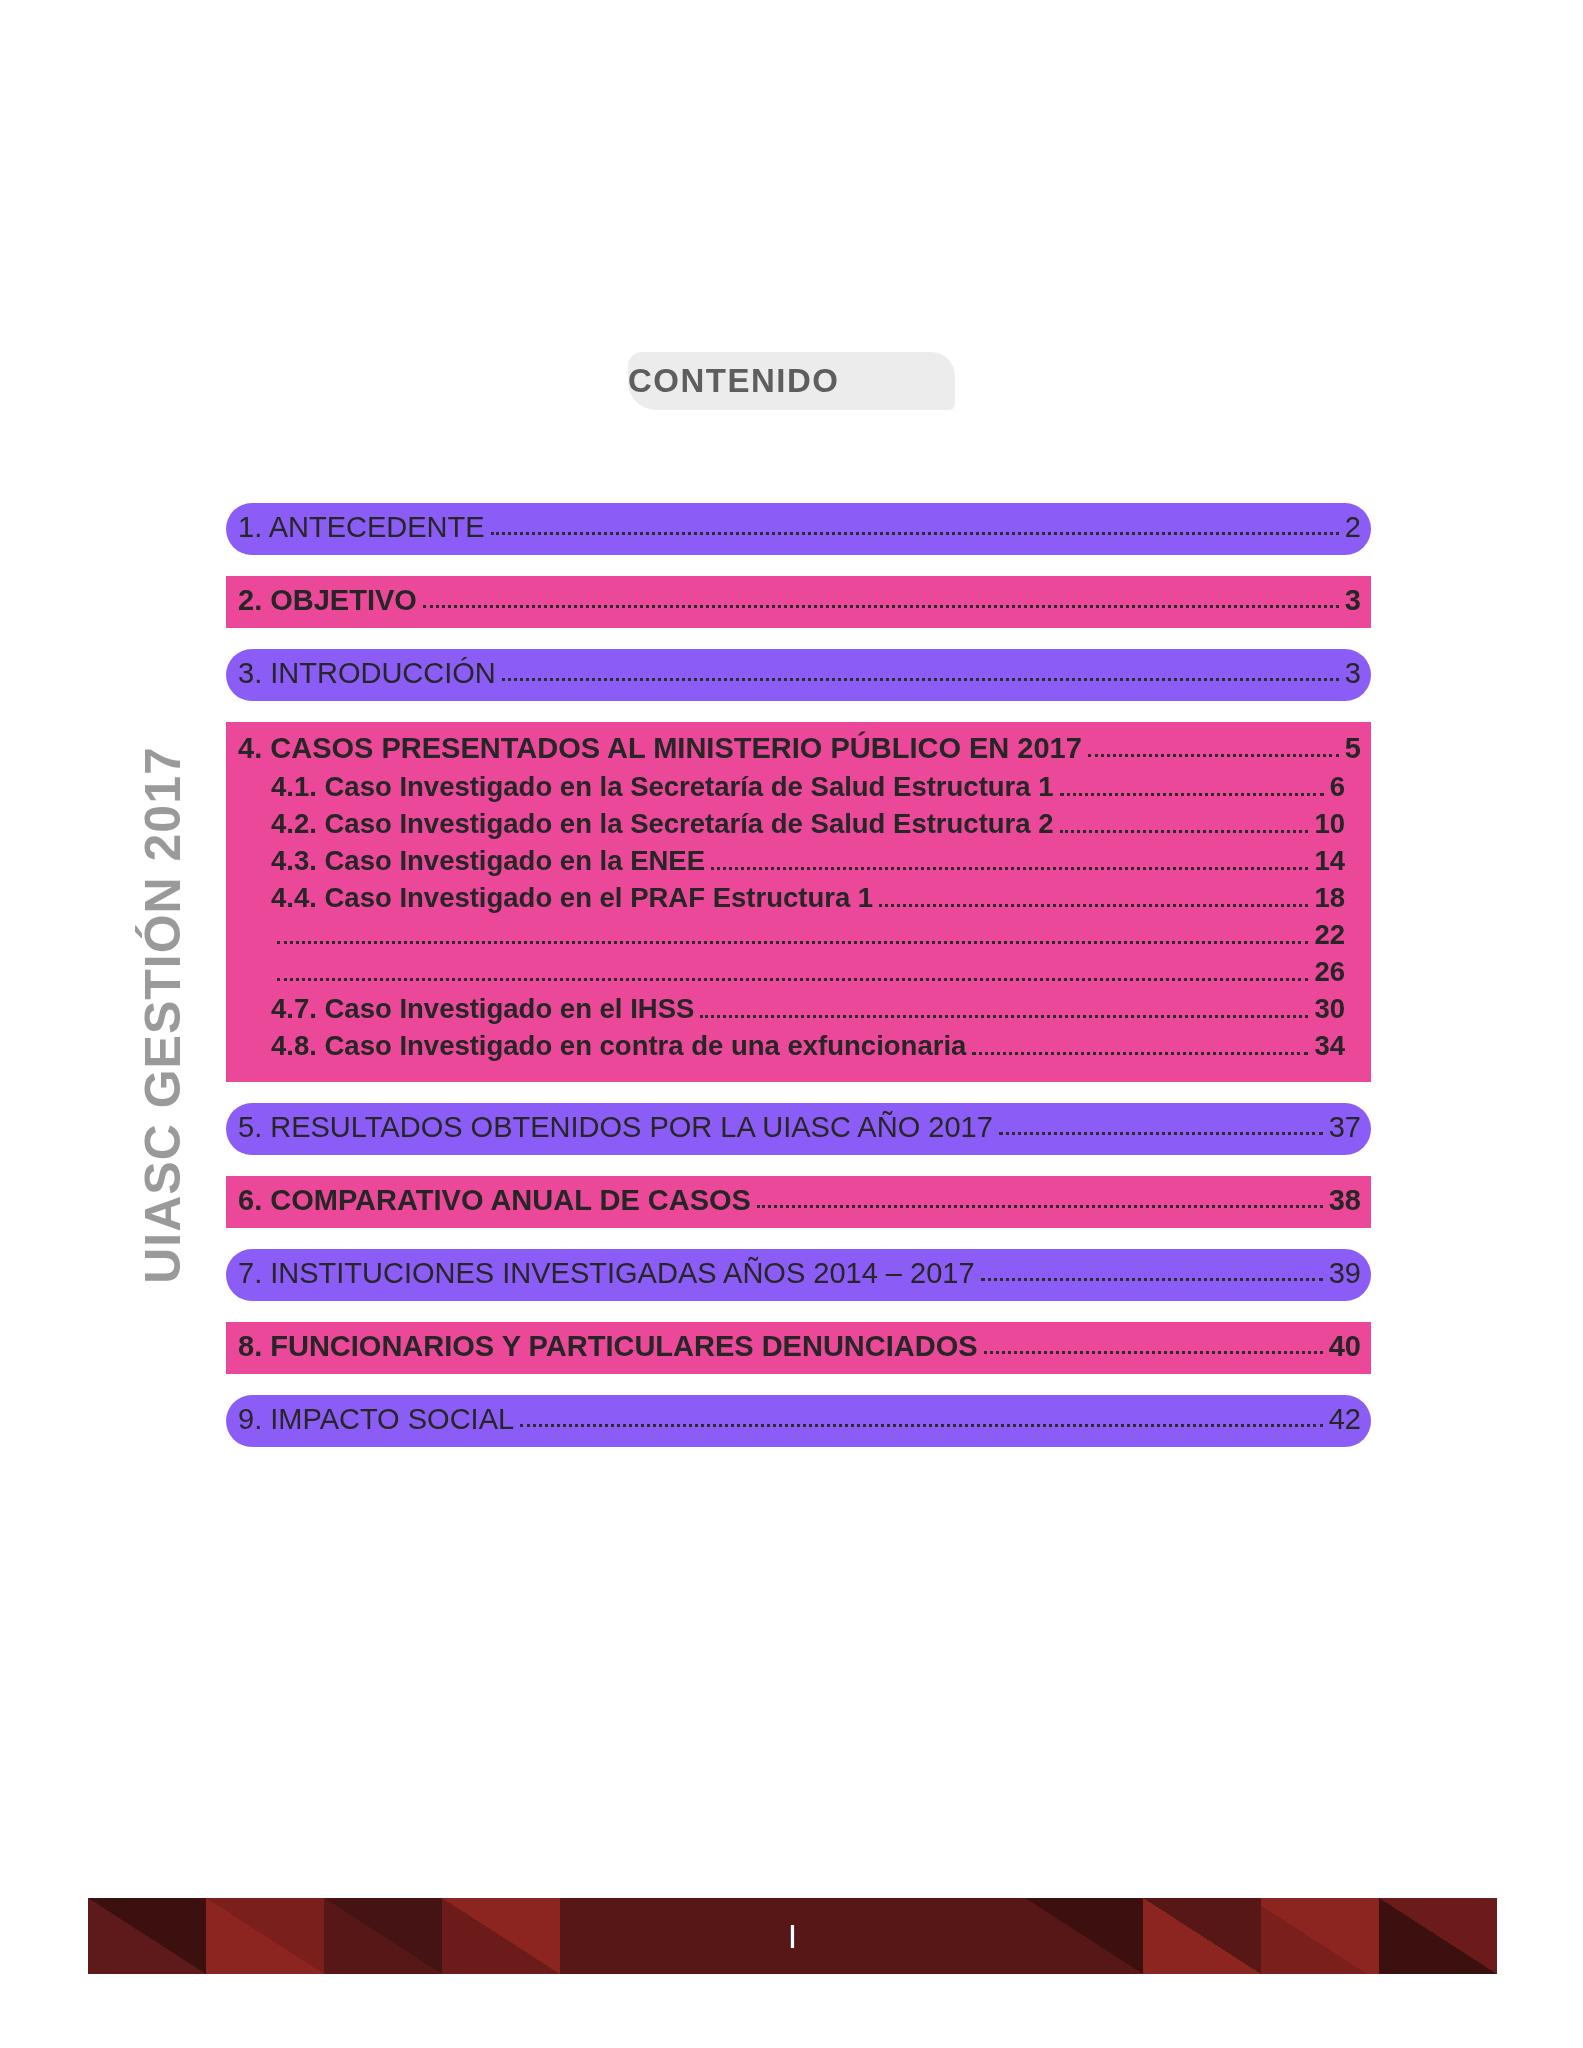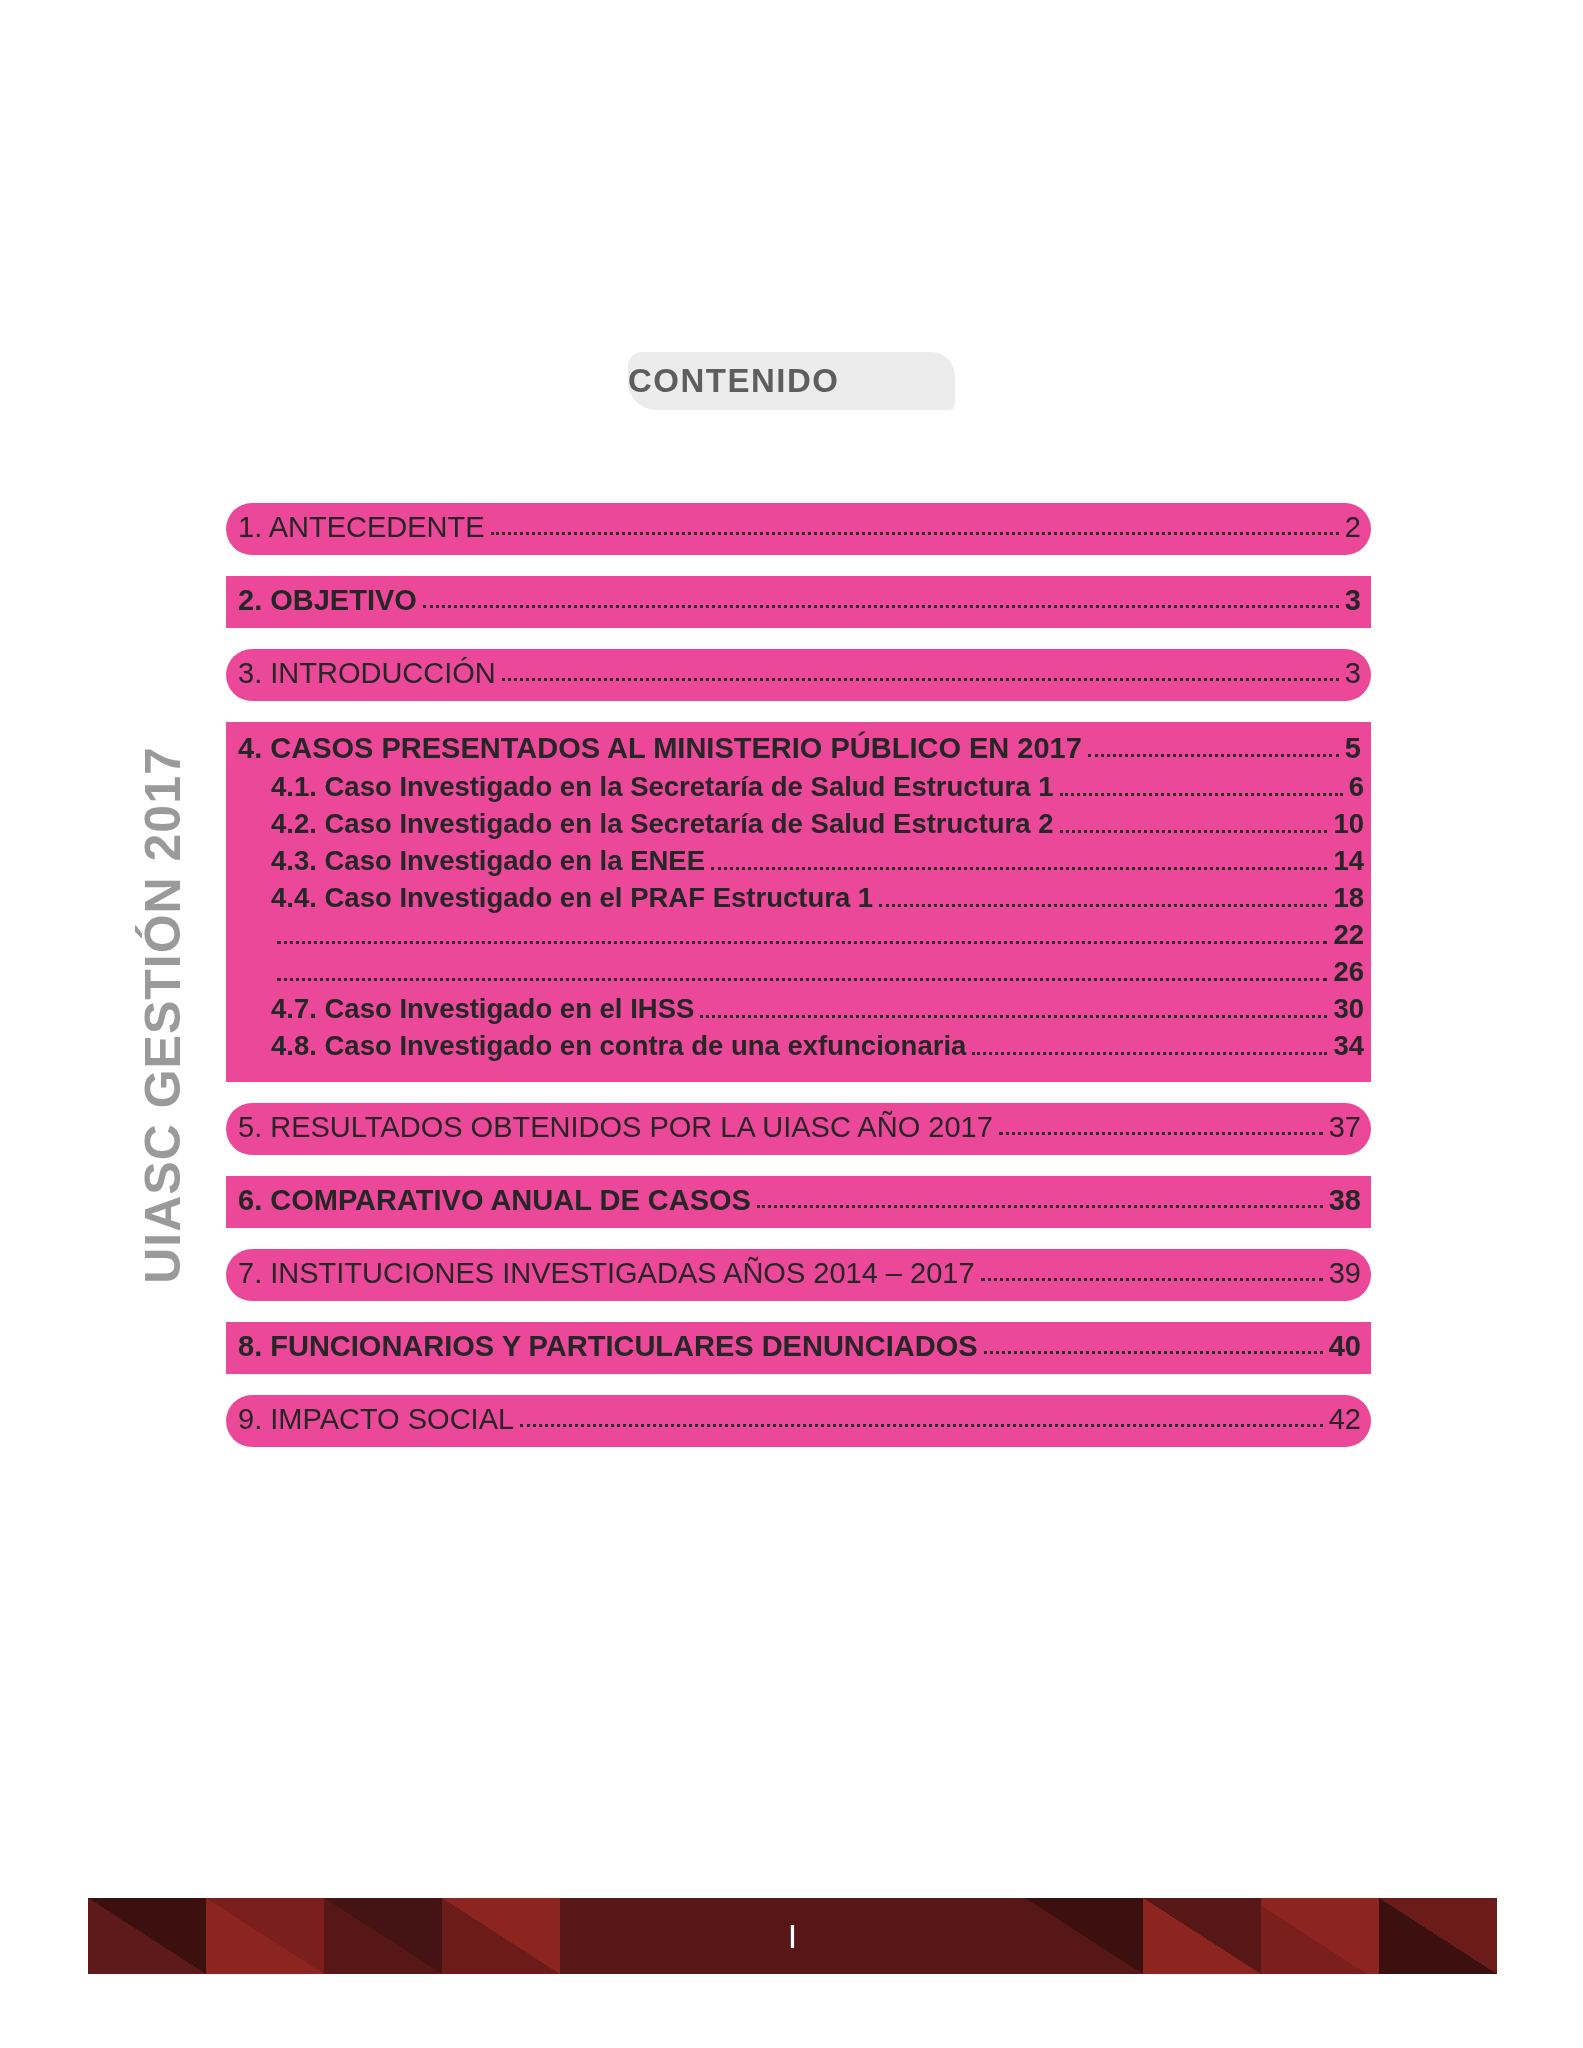--- a/index.html
+++ b/index.html
@@ -44,34 +44,34 @@
   }
 
   
   .toc{
     position:absolute;
     left:226px; top:503px;
     width:1145px;
     color:#262626;
   }
   .toc-row{margin-bottom:21px;}
-  .toc-row.gray{background:#ec4899;border-radius:26px;}
+  .toc-row.gray{background:#8b5cf6;border-radius:26px;}
   .toc-row.pink{background:#ec4899;font-weight:bold;}
   .toc-line{
     display:flex;
     align-items:flex-end;
     padding:0 10px 11px 12px;
     font-size:29px;
   }
   .toc-row.single .toc-line{height:52px; box-sizing:border-box;}
   .toc-row.block{padding:8px 0 14px 0;}
   .toc-row.block .toc-line.main{height:42px; box-sizing:border-box; padding-bottom:6px;align-items:center;}
   .toc-line.sub{
     height:37px; box-sizing:border-box;
-    padding:0 7px 6px 45px;
+    padding:0 26px 6px 45px;
     font-size:27.5px;
     align-items:flex-end;
   }
   .toc-line .label{white-space:nowrap;}
   .dots{
     flex:1;
     height:0;
     border-bottom:3.4px dotted #2c2c2c;
     margin:0 6px 9px 6px;
     align-self:flex-end;

